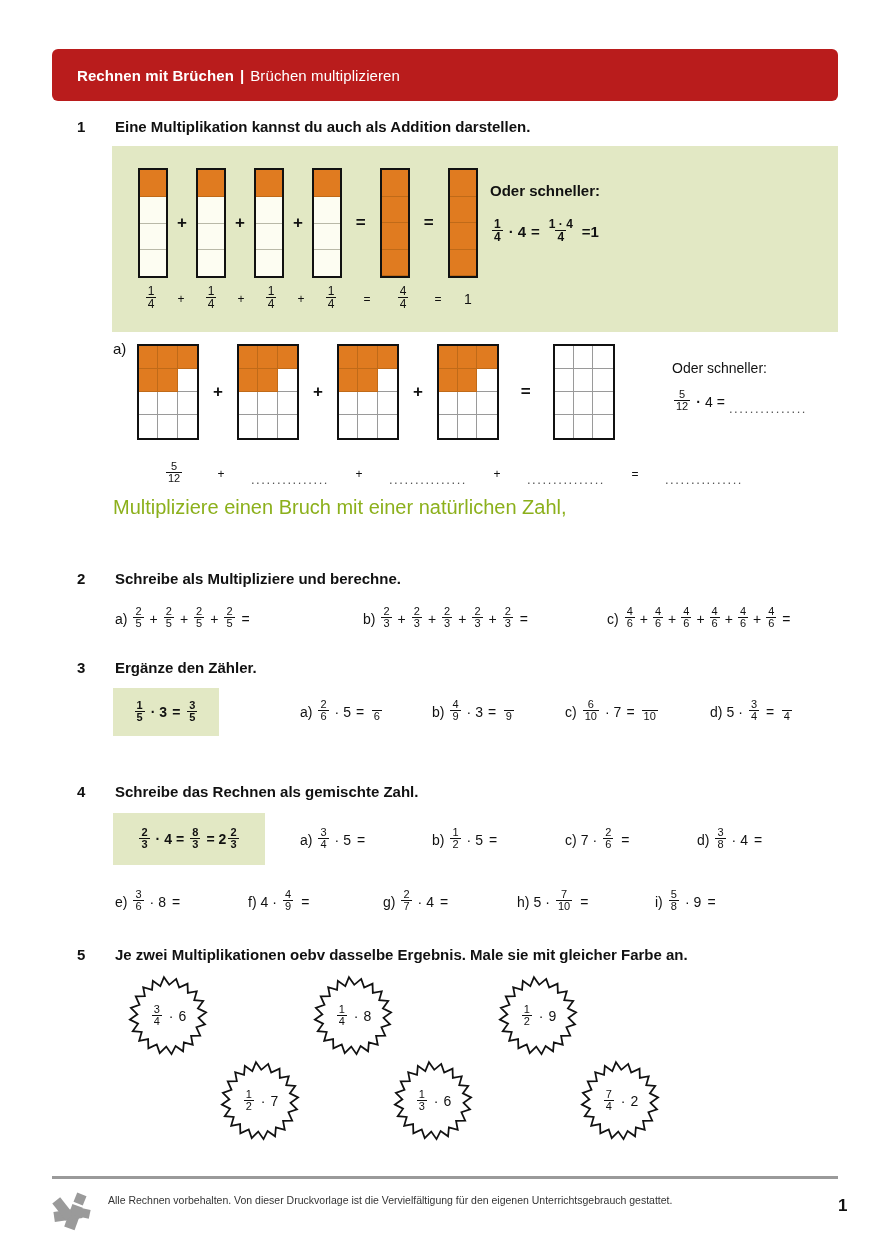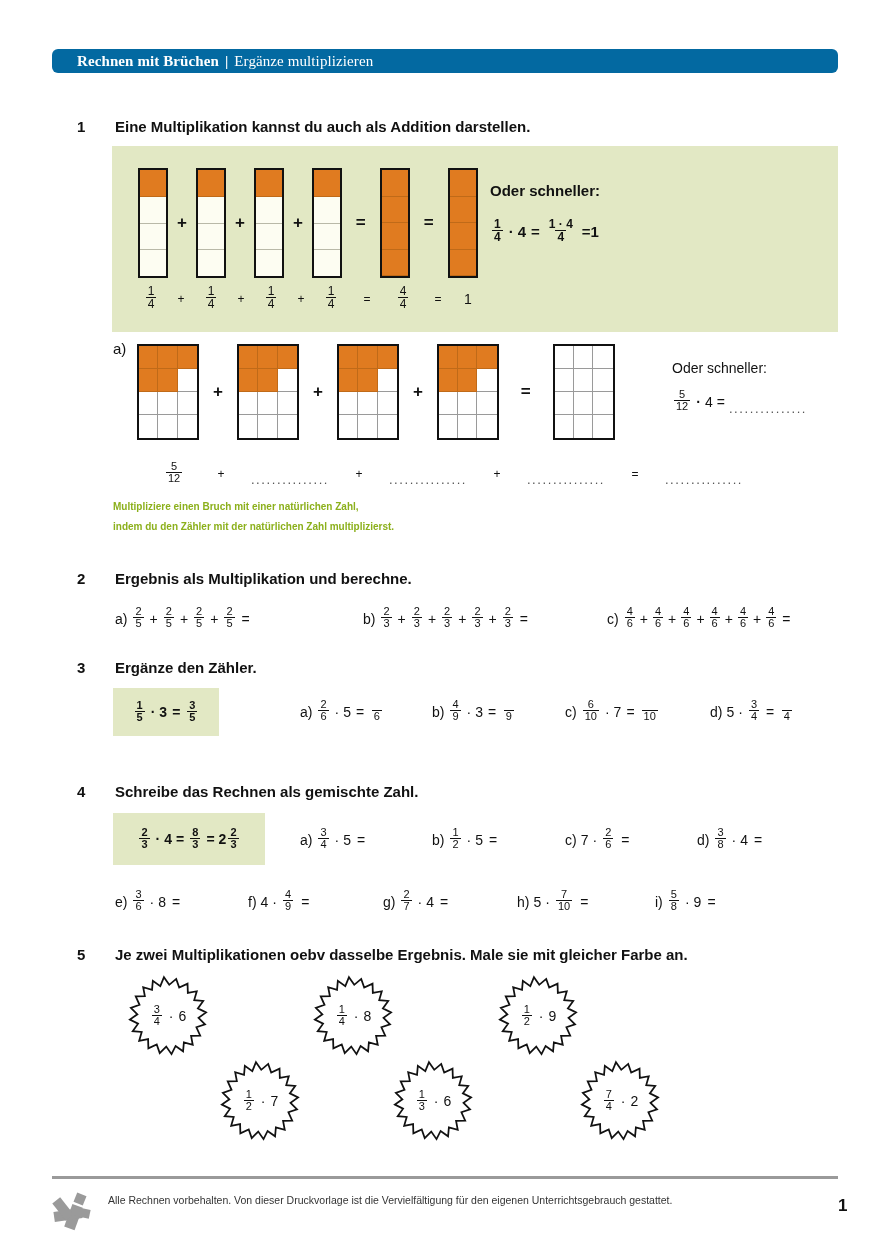--- a/index.html
+++ b/index.html
@@ -8,24 +8,24 @@
     width: 890px; height: 1259px;
     background: #ffffff;
     font-family: "Liberation Sans", sans-serif;
     color: #1a1a1a;
     position: relative;
     overflow: hidden;
   }
 
   
   .header-bar{
-    position:absolute; left:52px; top:49px; width:786px; height:24px;
-    background:#0369a1; border-radius:6px;
+    position:absolute; left:52px; top:49px; width:786px; height:52px;
+    background:#b91c1c; border-radius:6px;
     display:flex; align-items:center; padding-left:25px;
-    color:#ffffff; font-size:15px; letter-spacing:.1px;font-family:Liberation Serif, serif;
+    color:#ffffff; font-size:15px; letter-spacing:.1px;
   }
   .header-bar .bold{ font-weight:bold; }
   .header-bar .sep{ margin:0 6px; font-weight:bold; }
   .header-bar .light{ font-weight:normal; }
 
   
   .ex-num{
     position:absolute; font-weight:bold; font-size:15px; color:#111;
   }
   .ex-title{
@@ -87,21 +87,21 @@
 
   .a-frac-row{
     position:absolute; left:150px; top:462px;
     display:flex; align-items:center; font-size:12px; color:#111;
   }
   .dots{ letter-spacing:1.6px; color:#555; font-size:13px; }
 
   
   .rule-text{
     position:absolute; left:113px; top:497px;
-    color:#8cb01c; font-size:10px; font-weight:bold; line-height:20px;
+    color:#8cb01c; font-size:20px; font-weight:normal; line-height:20px;
   }
 
   
   .hi-box{
     position:absolute; background:#e2e8c4;
     display:flex; align-items:center; justify-content:center;
     font-weight:bold; font-size:14px; color:#111;
   }
 
   .row-items{ position:absolute; display:flex; align-items:center; font-size:14px; color:#111;}
@@ -129,21 +129,21 @@
   .foot-page{
     position:absolute; left:838px; top:1196px; font-size:17px; font-weight:bold; color:#111;
   }
 </style>
 </head>
 <body>
 
 <div class="header-bar">
   <span class="bold">Rechnen mit Brüchen</span>
   <span class="sep">|</span>
-  <span class="light">Ergänze multiplizieren</span>
+  <span class="light">Brüchen multiplizieren</span>
 </div>
 
 <div class="ex-num" style="left:77px; top:118px;">1</div>
 <div class="ex-title" style="left:115px; top:118px;">Eine Multiplikation kannst du auch als Addition darstellen.</div>
 
 <div class="panel-green">
 
   <div class="bars-row">
     <div class="bar">
       <div class="cell fill"></div>
@@ -352,25 +352,24 @@
   <span style="display:inline-block;width:46px;text-align:center;">+</span>
   <span class="dots" style="display:inline-block;width:92px;text-align:center;position:relative;top:6px;">...............</span>
   <span style="display:inline-block;width:46px;text-align:center;">+</span>
   <span class="dots" style="display:inline-block;width:92px;text-align:center;position:relative;top:6px;">...............</span>
   <span style="display:inline-block;width:46px;text-align:center;">=</span>
   <span class="dots" style="display:inline-block;width:92px;text-align:center;position:relative;top:6px;">...............</span>
 </div>
 
 <div class="rule-text">
   <div>Multipliziere einen Bruch mit einer natürlichen Zahl,</div>
-  <div>indem du den Zähler mit der natürlichen Zahl multiplizierst.</div>
 </div>
 
 <div class="ex-num" style="left:77px; top:570px;">2</div>
-<div class="ex-title" style="left:115px; top:570px;">Ergebnis als Multiplikation und berechne.</div>
+<div class="ex-title" style="left:115px; top:570px;">Schreibe als Multipliziere und berechne.</div>
 
 <div class="row-items" style="left:115px; top:607px;">
   <span class="item">
     <span class="lbl">a)</span>
     <span class="frac sm">
         <span class="num">2</span>
         <span class="den">5</span>
       </span>
       <span style="margin:0 4px;">+</span>
     <span class="frac sm">

